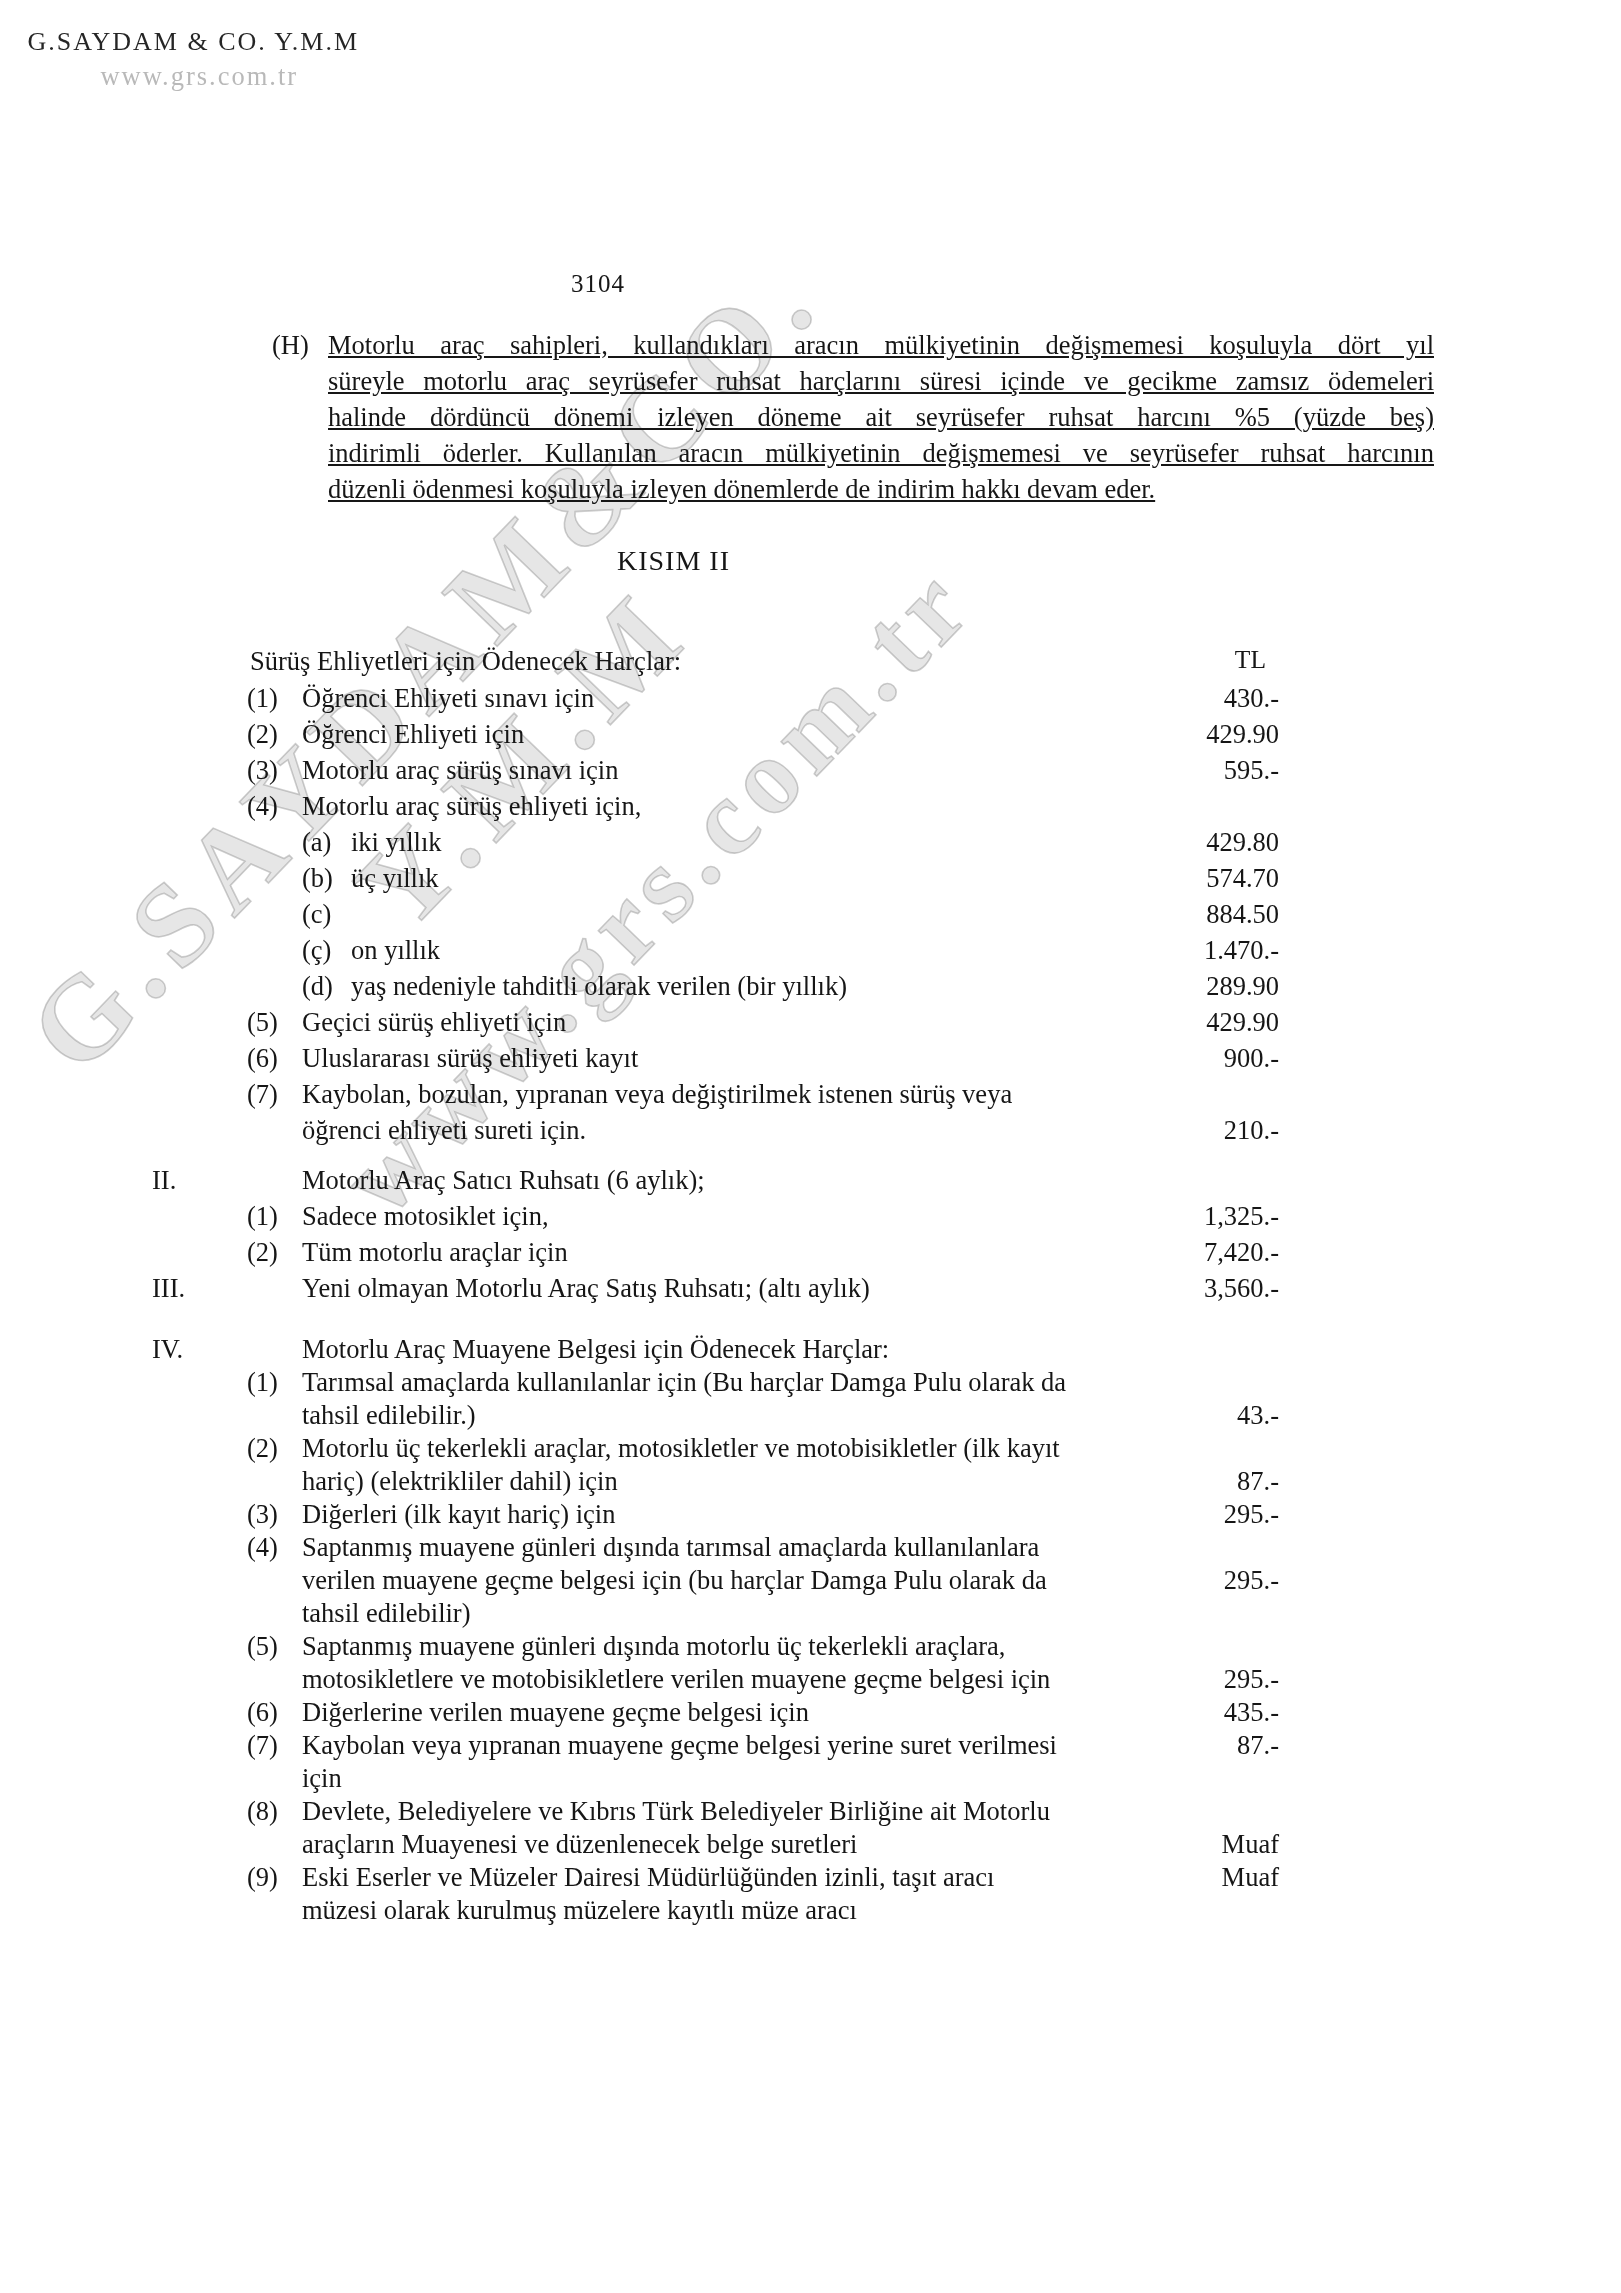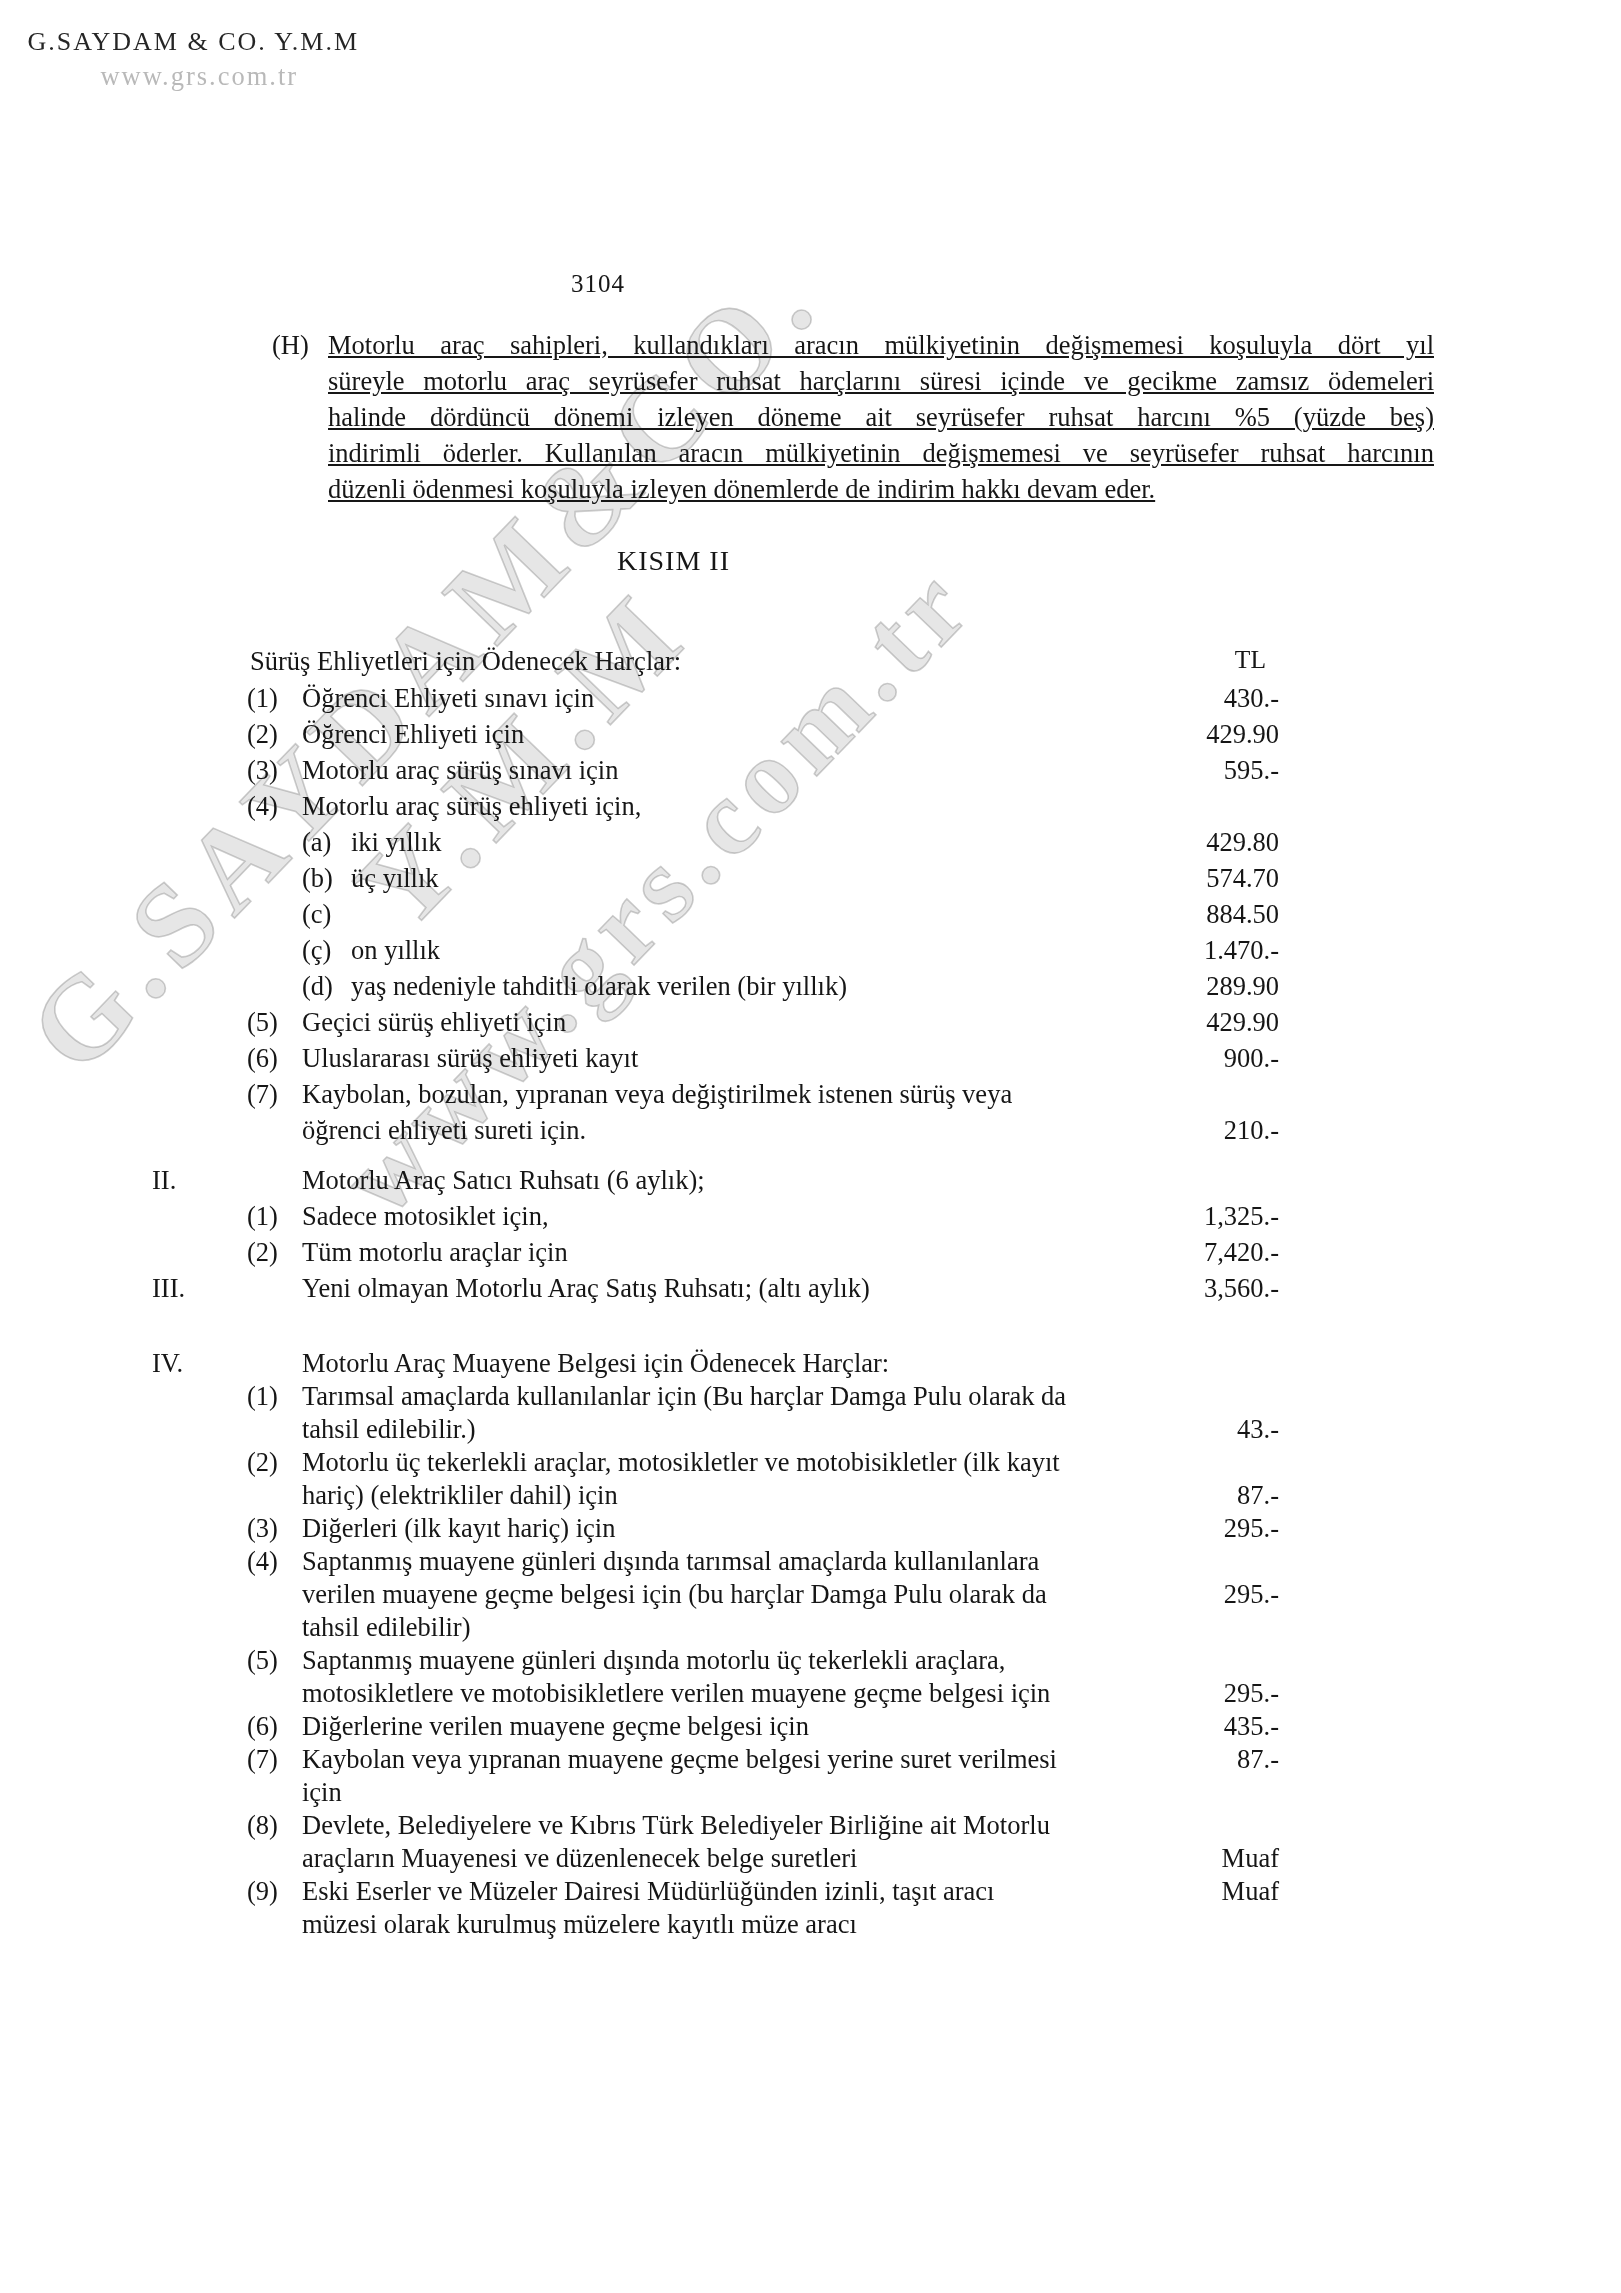--- a/index.html
+++ b/index.html
@@ -42,21 +42,21 @@
     position:absolute;left:436px;top:545px;width:294px;
     text-align:right;font-size:28px;letter-spacing:1px;
   }
   .fees-heading{position:absolute;left:250px;top:614px;font-size:26.5px;margin-top:32px;}
   .tl-header{position:absolute;left:1127px;top:645px;width:139px;text-align:right;font-size:25.5px;}
   
   .fee-rows{position:absolute;left:152px;top:680px;width:1127px;font-size:26.5px;}
   .row{position:relative;height:36px;line-height:36px;display:flex;white-space:nowrap;}
   .row.s4{height:33px;line-height:33px;}
   .row.gap-sm{margin-top:13.7px;}
-  .row.gap-lg{margin-top:41px;}
+  .row.gap-lg{margin-top:27px;}
   .c-roman{width:95px;flex:none;}
   .c-num{width:55px;flex:none;}
   .c-letter{width:49px;flex:none;}
   .c-text{flex:1 1 auto;overflow:visible;}
   .c-amt{position:absolute;right:0;top:0;width:167px;text-align:right;background:transparent;font-family:Liberation Serif, serif;}
 </style>
 </head>
 <body>
 
 <div class="page">

